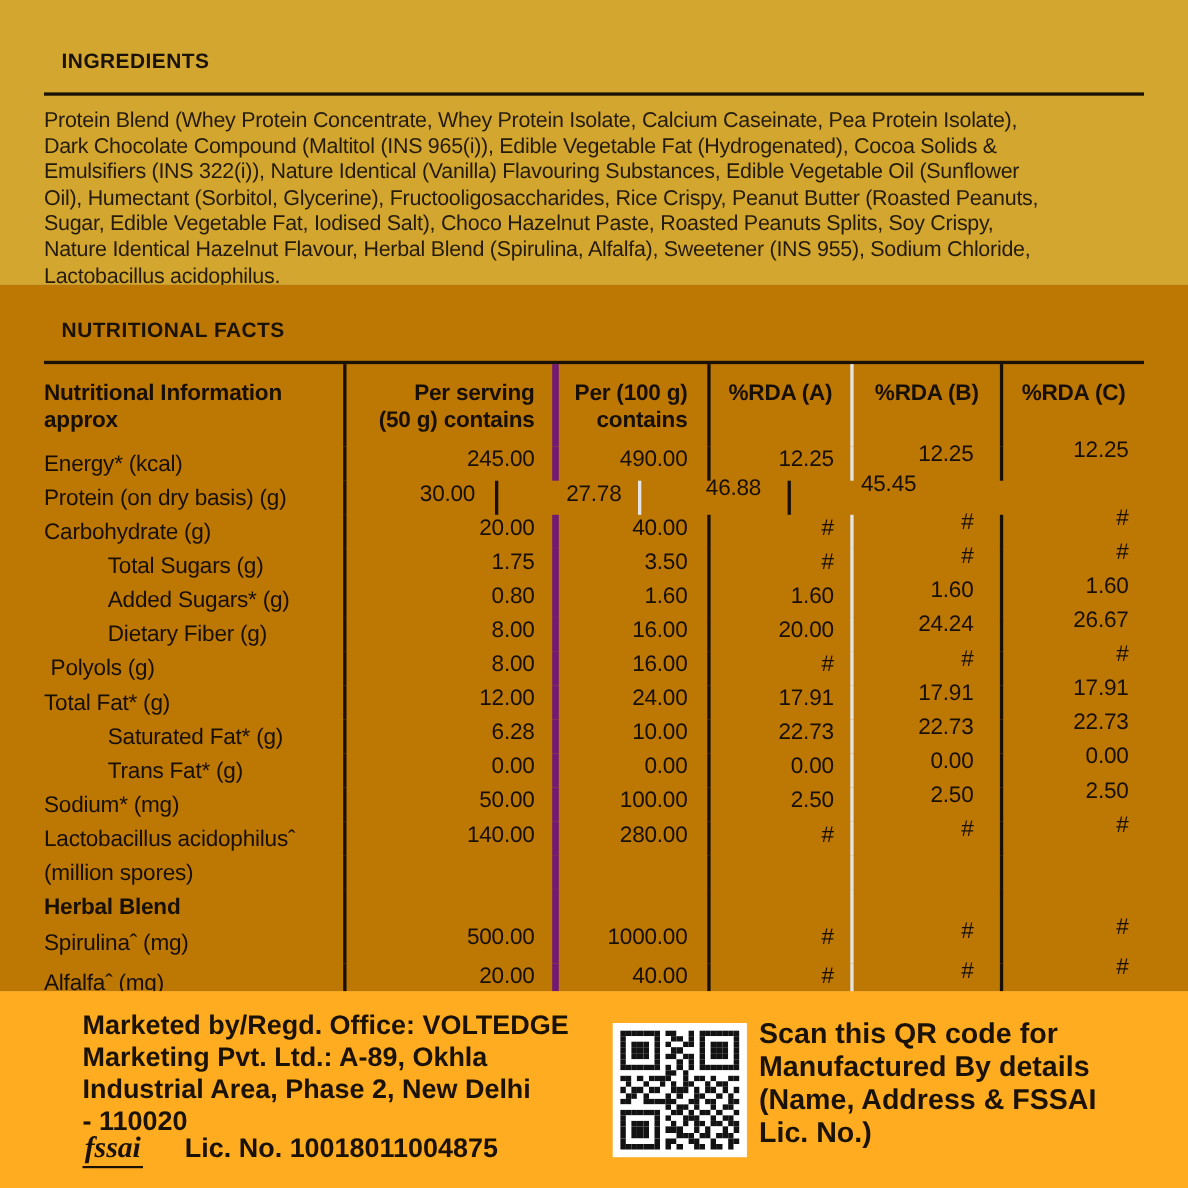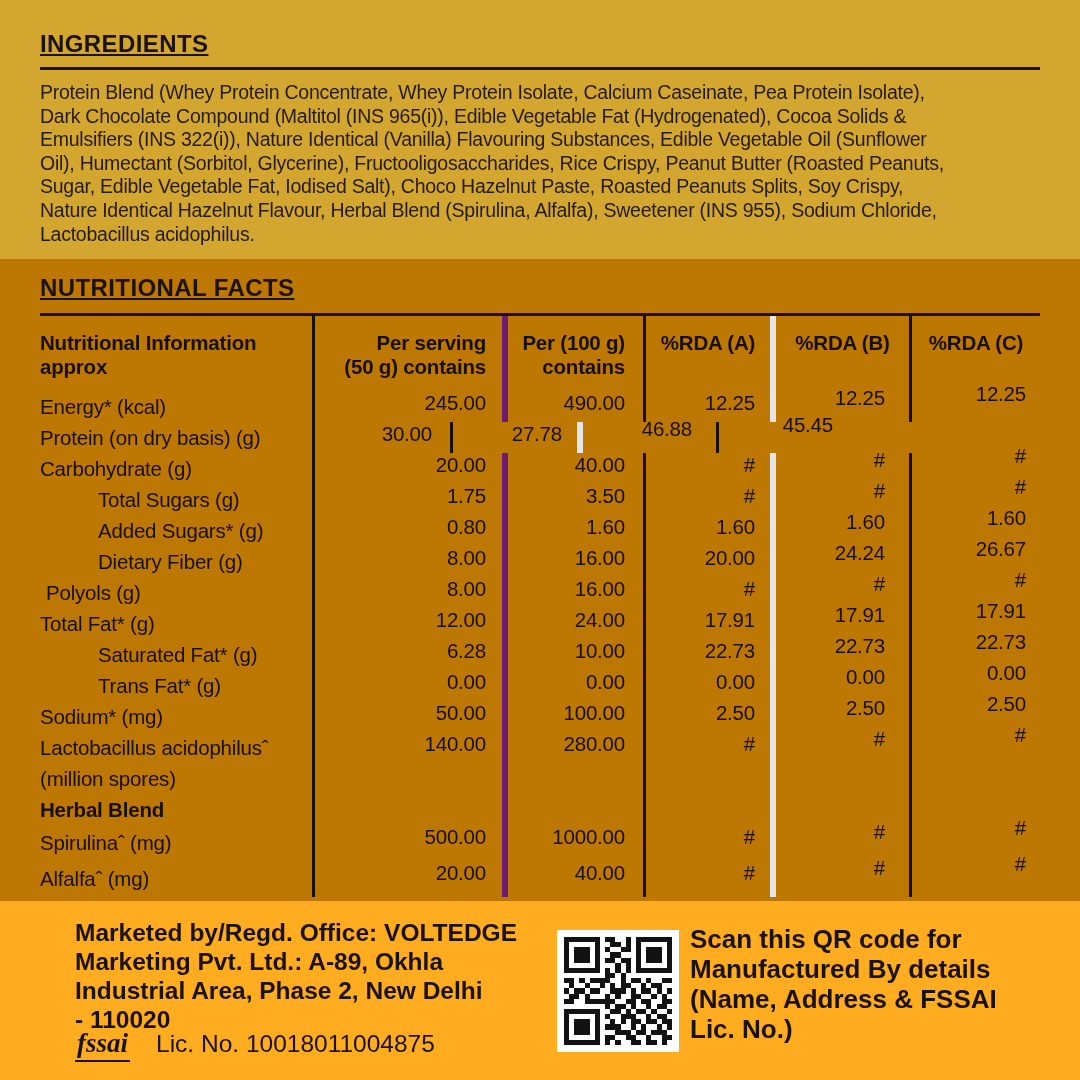--- a/index.html
+++ b/index.html
@@ -5,59 +5,59 @@
   html,body{margin:0;padding:0;background:#888;}
   .page{
     position:relative;width:1080px;height:1080px;overflow:hidden;
     font-family:"Liberation Sans", sans-serif;color:#1c1307;
   }
   .sec{position:absolute;left:0;width:1080px;box-sizing:border-box;}
   .sec-ing{top:0;height:259px;background:#d2a62f;padding:30px 40px 0;}
   .sec-nut{top:259px;height:642px;background:#bd7703;padding:0 40px;}
   .sec-foot{top:901px;height:179px;background:#ffac20;}
   h1{
-    margin:0;font-size:24px;font-weight:bold;letter-spacing:.4px;color:#1a1207;text-decoration:underline;
+    margin:16px;font-size:19px;font-weight:bold;letter-spacing:.4px;color:#1a1207;
   }
   .sec-nut h1{padding-top:15px;}
   .rule{height:3px;background:#1a1207;margin-top:9px;}
   .sec-nut .rule{margin-top:11px;}
   .ing-body{
     margin:11px 0 0;font-size:19.5px;line-height:23.6px;letter-spacing:-.25px;
     white-space:pre-line;color:#241b0c;
   }
   
   .ntable{font-size:20.5px;letter-spacing:-.2px;color:#170f04;}
   .tr{display:flex;align-items:center;height:31px;}
   .tr.tall{height:36px;justify-content:space-between;}
   .tr.head{height:75px;align-items:flex-start;font-weight:bold;}
   .tr.head .td{padding-top:15px;line-height:24px;white-space:pre-line;}
   .td{box-sizing:border-box;height:100%;}
   .c0{width:275px;border-right:3px solid #170f04;text-align:left;}
   .c1{width:193px;border-right:6px solid #701a75;text-align:right;padding-right:16px;}
   .c2{width:138px;border-right:3px solid #170f04;text-align:right;padding-right:18px;}
-  .c3{width:130px;border-right:6px solid #e5e5e5;text-align:right;padding-right:15px;}
+  .c3{width:130px;border-right:3px solid #e5e5e5;text-align:right;padding-right:15px;}
   .c4{width:136px;border-right:3px solid #170f04;text-align:right;padding-right:24px;}
   .c5{width:128px;text-align:right;padding-right:14px;}
   .tr.head .c3,.tr.head .c4,.tr.head .c5{text-align:center;padding-right:0;}
   .tr .c0{display:flex;align-items:center;}
   .tr.head .c0{display:block;}
   .vB{display:inline-block;transform:translateY(-5px);}
   .vC{display:inline-block;transform:translateY(-9px);}
   .lbl-bold{font-weight:bold;}
   
   .marketed{
     position:absolute;left:75px;top:17px;width:480px;
     font-weight:bold;font-size:24.5px;line-height:29px;white-space:pre-line;color:#1a1205;
   }
   .lic-row{position:absolute;left:75px;top:127px;display:flex;align-items:baseline;}
   .fssai{
     font-family:"Liberation Serif", serif;font-style:italic;font-weight:bold;
     font-size:27px;border-bottom:2px solid #1a1205;padding:0 2px 1px;color:#1a1205;
   }
-  .lic{margin-left:26px;font-weight:normal;font-size:24.5px;color:#1a1205;}
+  .lic{margin-left:38px;font-weight:bold;font-size:24.5px;color:#1a1205;}
   .qr{
     position:absolute;left:557px;top:29px;width:122px;height:122px;background:#fff;
     padding:7px;box-sizing:border-box;display:grid;
     grid-template-columns:repeat(21,1fr);grid-template-rows:repeat(21,1fr);
   }
   .qr .m{background:#fff;}
   .qr .m.on{background:#121212;}
   .qr-caption{
     position:absolute;left:690px;top:23px;width:360px;
     font-weight:bold;font-size:26px;line-height:30px;white-space:pre-line;color:#1a1205;

